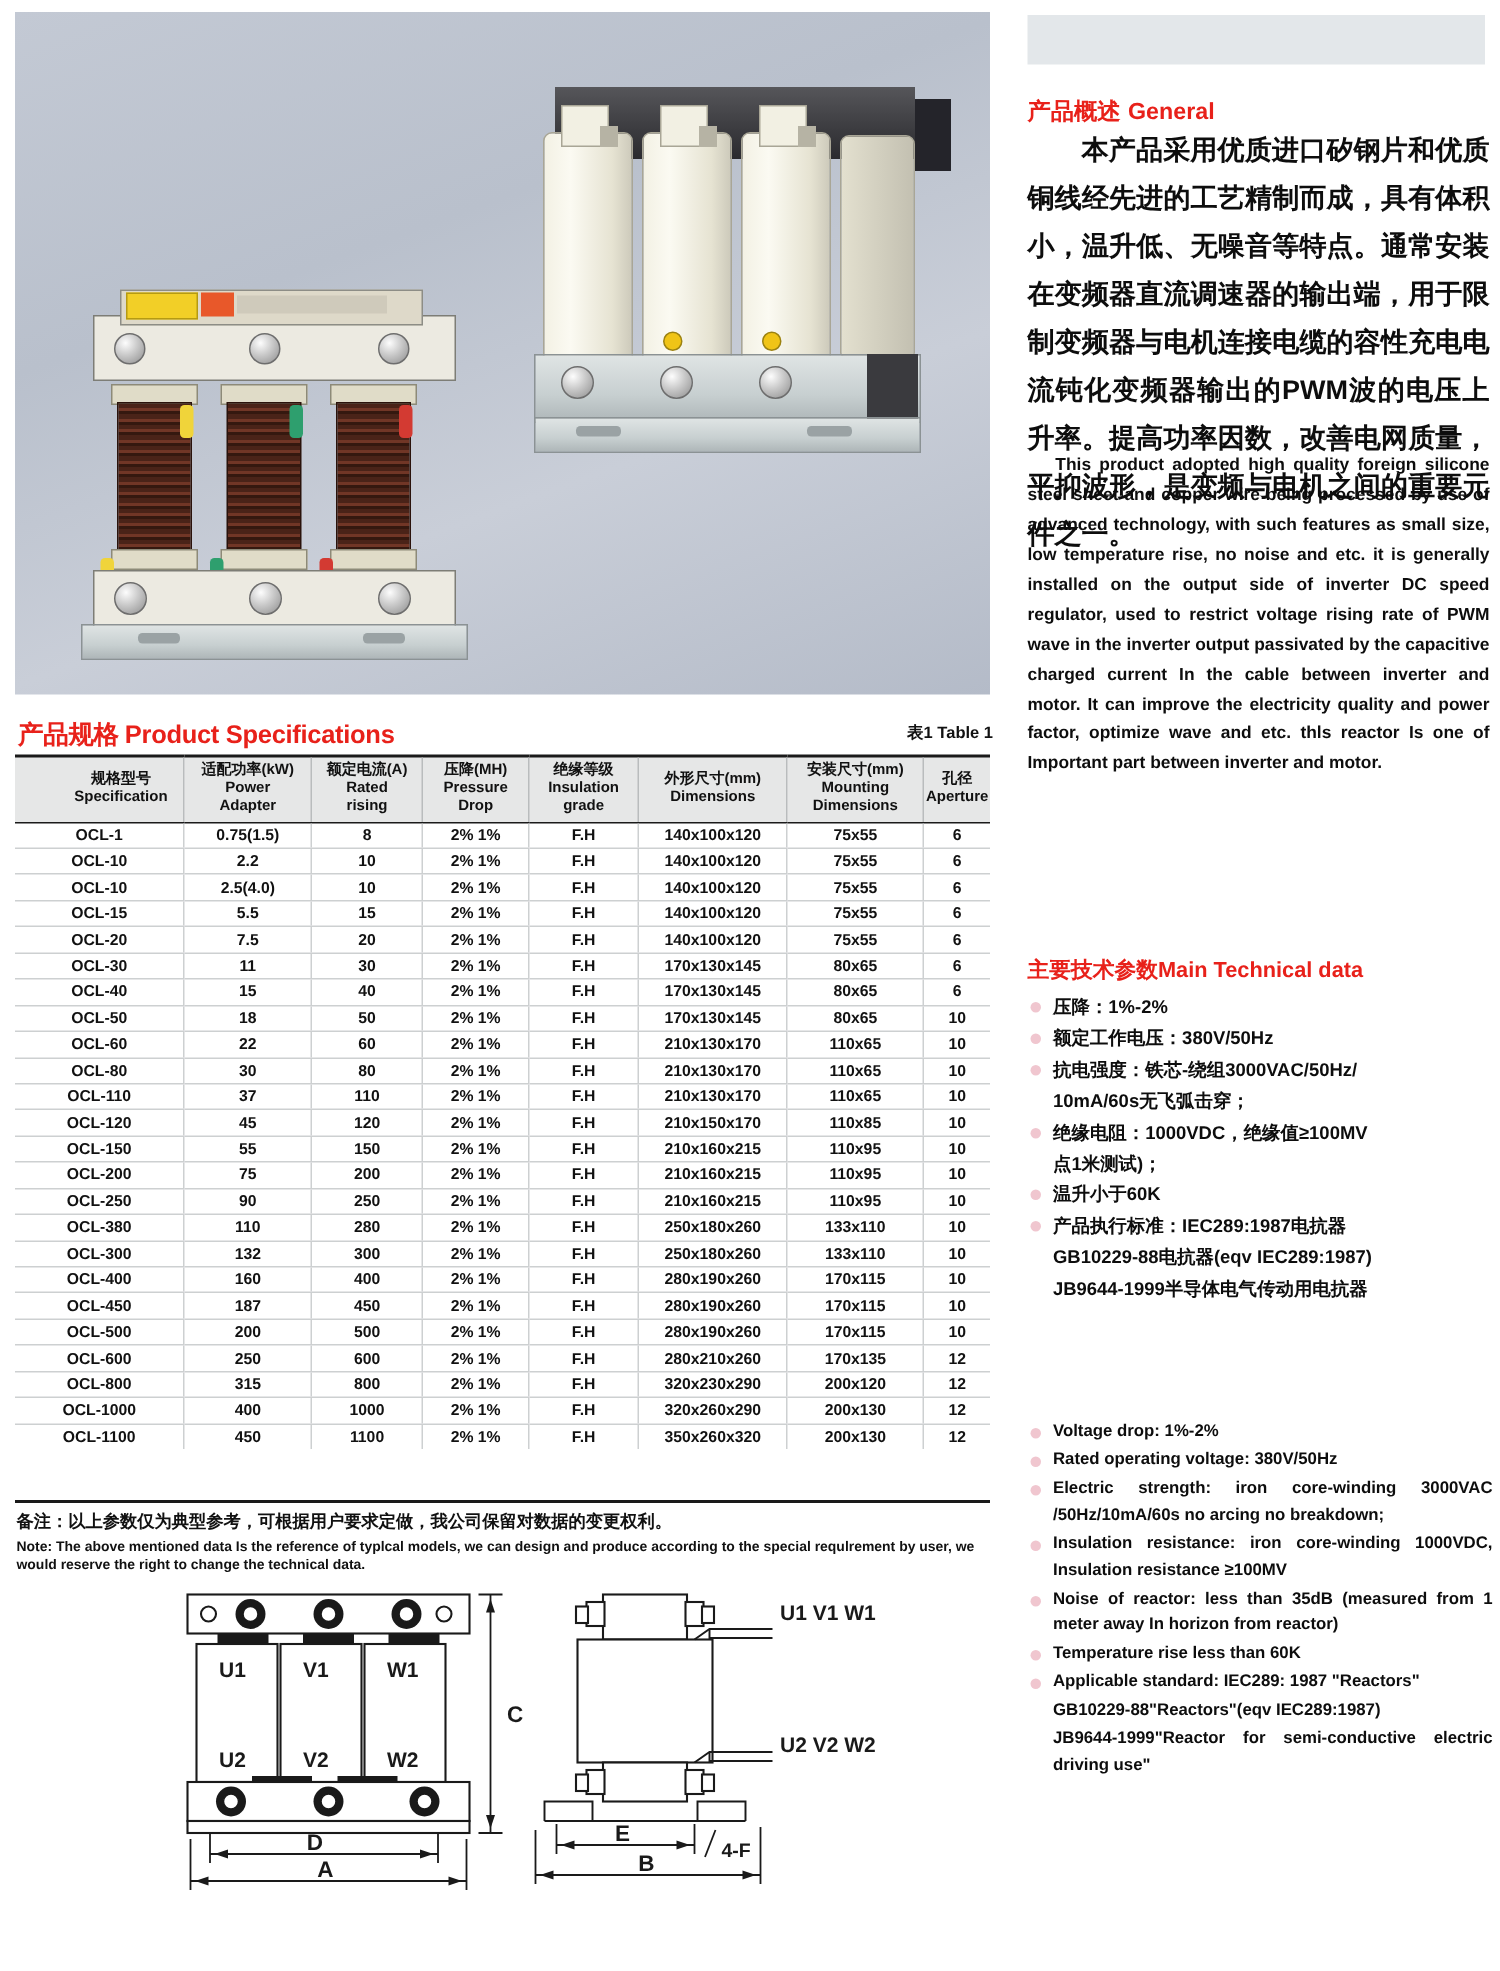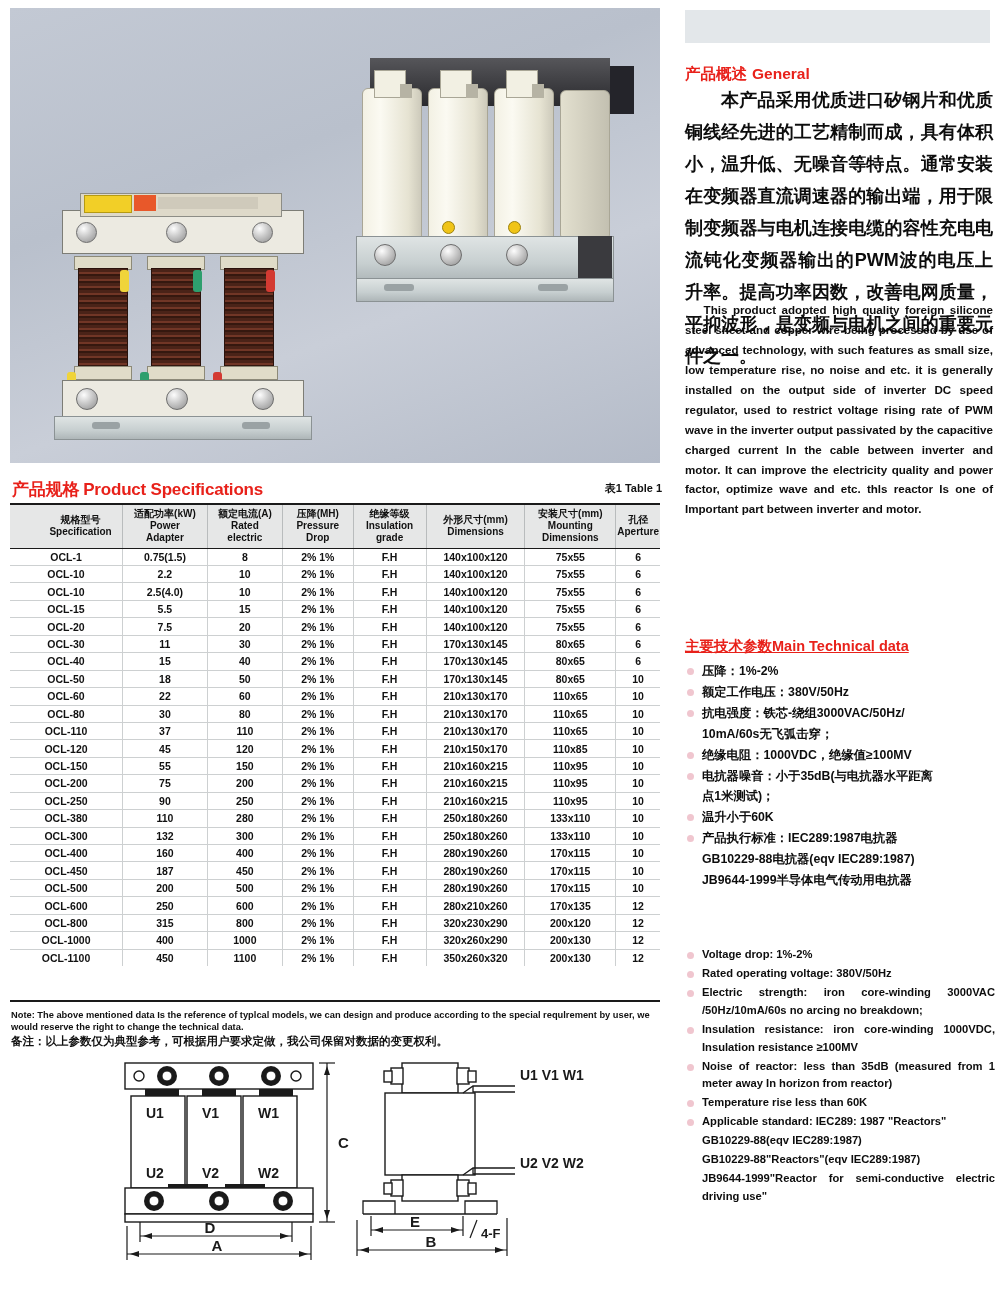--- a/index.html
+++ b/index.html
@@ -203,21 +203,21 @@
     text-justify: inter-ideograph;
   }
   #gen-en {
     top: 300px;
     font-size: 11.6px;
     line-height: 1.72;
     text-indent: 1.6em;
     text-align: justify;
   }
 
-  #tech-head { left: 9px; top: 637px; font-size: 14.5px; text-decoration: underline; }
+  #tech-head { left: 9px; top: 637px; font-size: 14.5px; }
 
   .bullet-list {
     position: absolute;
     left: 9px;
     width: 310px;
     margin: 0; padding: 0;
     list-style: none;
     color: #0d0d0d;
     font-weight: bold;
   }
@@ -326,21 +326,21 @@
             <div>Specification</div>
           </th>
           <th class="col-power">
             <div>适配功率(kW)</div>
             <div>Power</div>
             <div>Adapter</div>
           </th>
           <th class="col-rated">
             <div>额定电流(A)</div>
             <div>Rated</div>
-            <div>electric</div>
+            <div>rising</div>
           </th>
           <th class="col-drop">
             <div>压降(MH)</div>
             <div>Pressure</div>
             <div>Drop</div>
           </th>
           <th class="col-ins">
             <div>绝缘等级</div>
             <div>Insulation</div>
             <div>grade</div>
@@ -599,22 +599,22 @@
           <td class="col-ins">F.H</td>
           <td class="col-dim">350x260x320</td>
           <td class="col-mnt">200x130</td>
           <td class="col-ap">12</td>
         </tr>
       </tbody>
   </table>
   <div id="table-bottom-rule"></div>
 
   <div id="note">
+    <div id="note-cn">备注：以上参数仅为典型参考，可根据用户要求定做，我公司保留对数据的变更权利。</div>
     <div id="note-en">Note: The above mentioned data Is the reference of typlcal models, we can design and produce according to the special requlrement by user, we would reserve the right to change the technical data.</div>
-    <div id="note-cn">备注：以上参数仅为典型参考，可根据用户要求定做，我公司保留对数据的变更权利。</div>
   </div>
 
   <div id="drawings">
     <svg width="530" height="215" viewBox="0 0 530 215">
       <g fill="none" stroke="#1a1a1a" stroke-width="1.4">
 
         <rect x="30" y="5" width="188" height="26" fill="#ffffff"></rect>
         <circle cx="44" cy="18" r="5" fill="#ffffff"></circle>
         <circle cx="201" cy="18" r="5" fill="#ffffff"></circle>
         <circle cx="72" cy="18" r="10" fill="#1a1a1a" stroke="none"></circle>
@@ -730,32 +730,30 @@
   <div class="sec-head" id="tech-head">
     <span class="zh">主要技术参数</span><span>Main Technical data</span>
   </div>
 
   <ul class="bullet-list" id="tech-cn">
       <li>压降：1%-2%</li>
       <li>额定工作电压：380V/50Hz</li>
       <li>抗电强度：铁芯-绕组3000VAC/50Hz/</li>
       <li class="nobullet cont">10mA/60s无飞弧击穿；</li>
       <li>绝缘电阻：1000VDC，绝缘值≥100MV</li>
-      <li>电抗器噪音：小于35dB(与电抗器水平距离</li>
       <li class="nobullet cont">点1米测试)；</li>
       <li>温升小于60K</li>
       <li>产品执行标准：IEC289:1987电抗器</li>
       <li class="nobullet cont">GB10229-88电抗器(eqv IEC289:1987)</li>
       <li class="nobullet cont">JB9644-1999半导体电气传动用电抗器</li>
     </ul>
   <ul class="bullet-list" id="tech-en">
       <li>Voltage drop: 1%-2%</li>
       <li>Rated operating voltage: 380V/50Hz</li>
       <li>Electric strength: iron core-winding 3000VAC /50Hz/10mA/60s no arcing no breakdown;</li>
       <li>Insulation resistance: iron core-winding 1000VDC, Insulation resistance ≥100MV</li>
       <li>Noise of reactor: less than 35dB (measured from 1 meter away In horizon from reactor)</li>
       <li>Temperature rise less than 60K</li>
       <li>Applicable standard: IEC289: 1987 "Reactors"</li>
-      <li class="nobullet cont">GB10229-88(eqv IEC289:1987)</li>
       <li class="nobullet cont">GB10229-88"Reactors"(eqv IEC289:1987)</li>
       <li class="nobullet cont">JB9644-1999"Reactor for semi-conductive electric driving use"</li>
     </ul>
 </div>
 
 </body></html>

